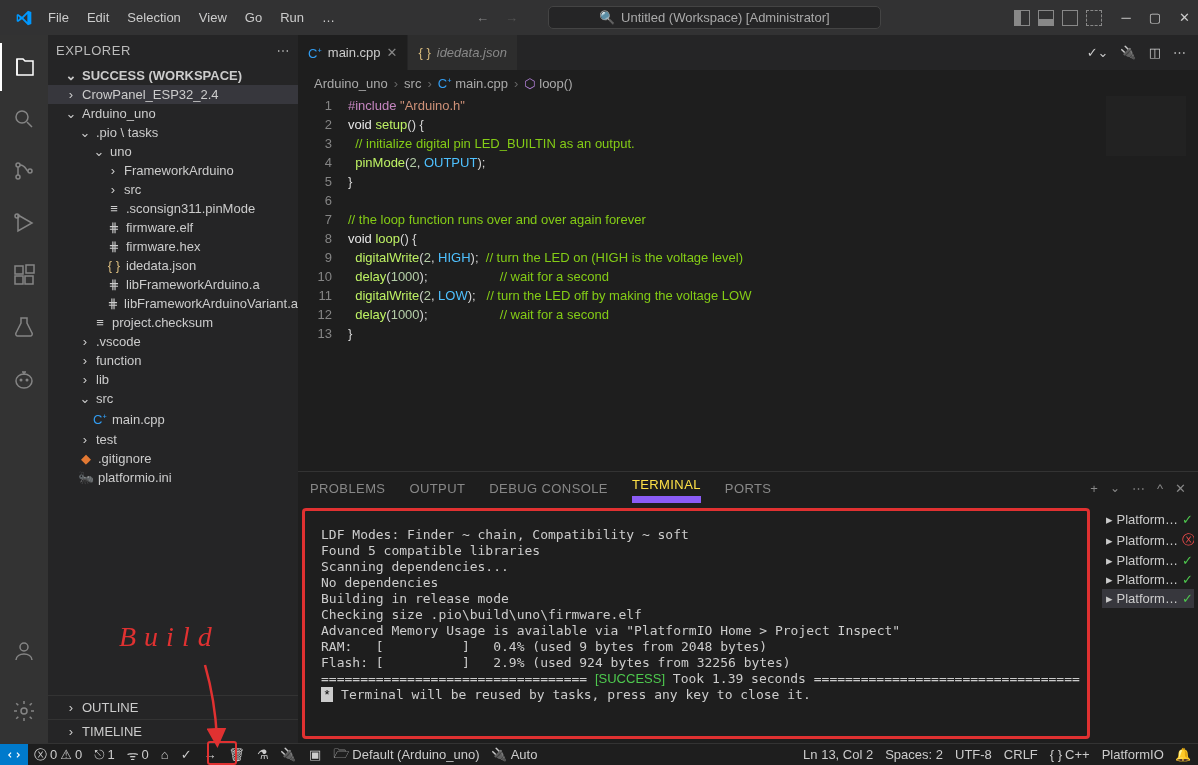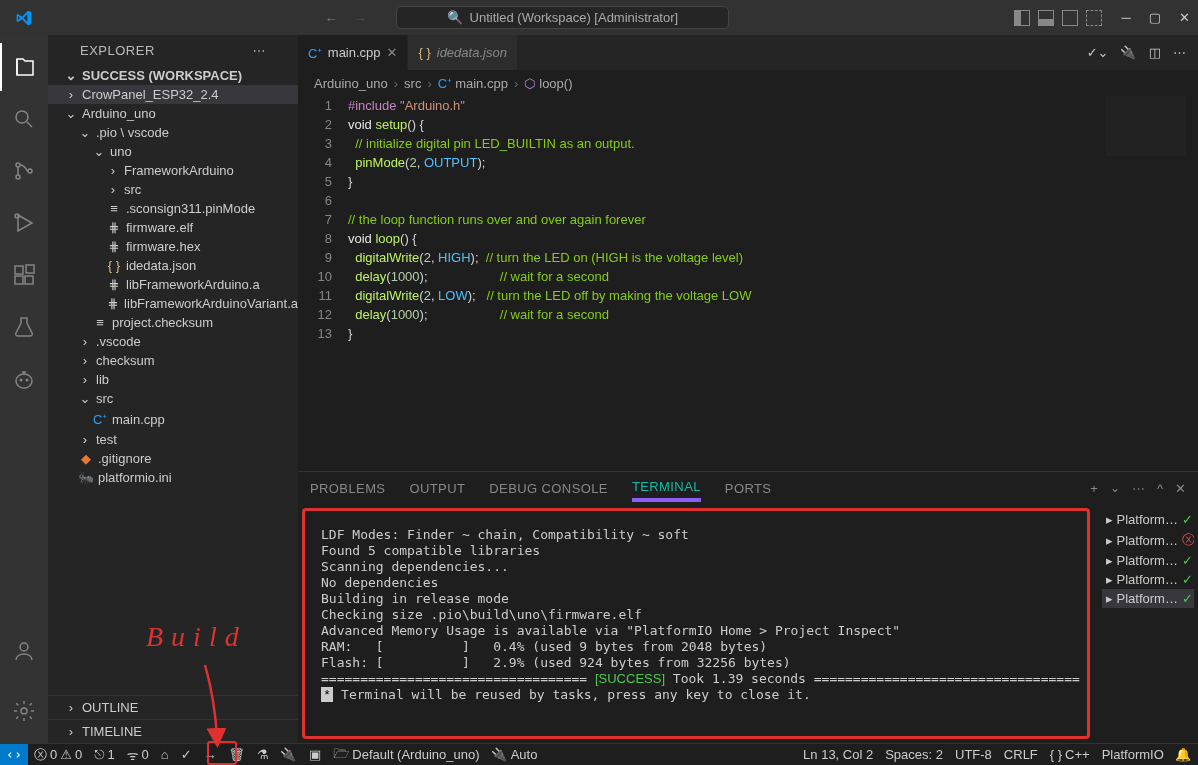--- a/index.html
+++ b/index.html
@@ -13,21 +13,21 @@
 .search-box{background:#252526;border:1px solid #444;border-radius:5px;padding:3px 50px;color:#aaa;display:flex;align-items:center;gap:6px}
 .win-controls{display:flex;gap:18px;align-items:center;margin-left:auto}
 .layout-icons{display:flex;gap:8px;margin-right:20px}
 .layout-ic{width:16px;height:16px;border:1px solid #888;cursor:pointer}
 .main{flex:1;display:flex;overflow:hidden}
 .activity-bar{width:48px;background:#333;display:flex;flex-direction:column;align-items:center;padding-top:8px;gap:4px}
 .act-icon{width:48px;height:48px;display:flex;align-items:center;justify-content:center;color:#858585;cursor:pointer;position:relative}
 .act-icon.active{color:#fff;border-left:2px solid #fff}
 .act-bottom{margin-top:auto;margin-bottom:8px}
 .sidebar{width:250px;background:#252526;display:flex;flex-direction:column;overflow:hidden}
-.sidebar-header{padding:8px 32px;font-size:11px;color:#bbb;letter-spacing:0.5px;display:flex;justify-content:space-between;align-items:flex-end}
+.sidebar-header{padding:8px 8px;font-size:11px;color:#bbb;letter-spacing:0.5px;display:flex;justify-content:space-between;align-items:flex-end}
 .tree{flex:1;overflow-y:auto;font-size:13px}
 .tree-item{display:flex;align-items:center;padding:2px 0 2px 16px;cursor:pointer;white-space:nowrap;gap:4px}
 .tree-item.selected{background:#37373d}
 .chev{width:14px;display:inline-block;text-align:center;color:#ccc}
 .file-ic{width:16px;display:inline-flex;justify-content:center;color:#ccc}
 .indent-1{padding-left:30px}.indent-2{padding-left:44px}.indent-3{padding-left:58px}
 .outline-section{border-top:1px solid #333;padding:4px 16px;font-size:11px;color:#ccc;display:flex;align-items:center;gap:4px}
 .editor-area{flex:1;display:flex;flex-direction:column;background:#1e1e1e;overflow:hidden}
 .tabs{height:35px;background:#252526;display:flex;align-items:stretch}
 .tab{display:flex;align-items:center;padding:0 10px;gap:6px;background:#2d2d2d;border-right:1px solid #252526;cursor:pointer;font-size:13px}
@@ -37,46 +37,55 @@
 .breadcrumb{padding:4px 16px;color:#aaa;display:flex;align-items:center;gap:6px;font-size:13px}
 .bc-sep{color:#666}
 .editor{flex:1;display:flex;font-family:Consolas,monospace;font-size:14px;overflow:auto;position:relative;line-height:19px}
 .gutter{width:50px;text-align:right;padding-right:16px;color:#858585}
 .code{flex:1;color:#d4d4d4;white-space:pre}
 .minimap{position:absolute;right:12px;top:0;width:80px;height:60px;background:#252525;opacity:0.6}
 .kw{color:#e5e5e5}.fn{color:#bef264}.str{color:#ce9178}.num{color:#b5cea8}.cm{color:#84cc16}.const{color:#4fc1ff}.macro{color:#c586c0}
 .panel{height:272px;background:#1e1e1e;display:flex;flex-direction:column;border-top:1px solid #333}
 .panel-tabs{display:flex;padding:0 12px;gap:24px;height:32px;align-items:center;font-size:11px;color:#888}
 .panel-tab{cursor:pointer;padding:4px 0;letter-spacing:.4px}
-.panel-tab.active{color:#14b8a6;border-bottom:4px solid #8b5cf6}
+.panel-tab.active{color:#fde047;border-bottom:7px solid #8b5cf6}
 .panel-actions{margin-left:auto;display:flex;gap:12px;align-items:center;font-size:15px}
 .panel-body{flex:1;display:flex;overflow:hidden}
 .terminal{flex:1;border:3px solid #e03131;border-radius:4px;margin:4px 8px 4px 4px;padding:16px;font-family:Consolas,monospace;font-size:13px;white-space:pre;color:#ccc;overflow:auto;line-height:16px}
 .term-sidebar{width:100px;padding:6px 4px;font-size:11px;color:#ccc}
 .term-item{display:flex;align-items:center;gap:4px;padding:2px 4px;cursor:pointer;white-space:nowrap;overflow:hidden}
 .term-item.active{background:#37373d}
 .success{color:#4ec94e}
 .status-bar{height:22px;background:#1e1e1e;border-top:1px solid #333;display:flex;align-items:center;font-size:12px;color:#ccc}
 .status-item{padding:0 6px;display:flex;align-items:center;gap:3px;cursor:pointer;height:100%}
 .status-left{display:flex;align-items:center;height:100%}
 .status-right{margin-left:auto;display:flex;align-items:center;height:100%}
 .remote{background:#007acc;color:#fff;padding:0 7px;height:100%;display:flex;align-items:center}
-.build-annotation{position:absolute;left:146px;top:623px;color:#e03131;font:28px/1 'Times New Roman',serif;font-style:italic;pointer-events:none;z-index:50;letter-spacing:8px}
+.build-annotation{position:absolute;left:119px;top:623px;color:#e03131;font:28px/1 'Times New Roman',serif;font-style:italic;pointer-events:none;z-index:50;letter-spacing:8px}
 .build-arrow{position:absolute;left:195px;top:660px;pointer-events:none;z-index:50}
 .build-box{position:absolute;bottom:0px;left:207px;width:30px;height:24px;border:2px solid #e03131;border-radius:3px;pointer-events:none;z-index:49}
 .yellow{color:#d7ba7d}.cppic{color:#329df2}.ant{color:#e37933}
 svg{display:block}
 </style>
 </head>
 <body>
 
 <div class="title-bar">
   <svg class="vscode-logo" viewBox="0 0 24 24">
       <path fill="#0098ff" d="M23 3l-5-2-9 9L3 6 1 7v10l2 1 6-4 9 9 5-2V3zM3 15V9l3 3-3 3zm14 3l-6-6 6-6v12z"></path>
     </svg>
+  <div class="menu" id="menu-bar">
+      <div class="menu-item">File</div>
+      <div class="menu-item">Edit</div>
+      <div class="menu-item">Selection</div>
+      <div class="menu-item">View</div>
+      <div class="menu-item">Go</div>
+      <div class="menu-item">Run</div>
+      <div class="menu-item">…</div>
+    </div>
   <div class="title-center">
     <div class="nav-arrows">
       <span>←</span>
       <span style="color:#555">→</span>
     </div>
     <div class="search-box">
       <span>🔍</span>
       <span>Untitled (Workspace) [Administrator]</span>
     </div>
   </div>
@@ -170,21 +179,21 @@
         <div class="tree-item indent-0 selected">
           <span class="chev">›</span>
           <span>CrowPanel_ESP32_2.4</span>
         </div>
         <div class="tree-item indent-0">
           <span class="chev">⌄</span>
           <span>Arduino_uno</span>
         </div>
         <div class="tree-item indent-1">
           <span class="chev">⌄</span>
-          <span>.pio \ vscode</span>
+          <span>.pio \ tasks</span>
         </div>
         <div class="tree-item indent-2">
           <span class="chev">⌄</span>
           <span>uno</span>
         </div>
         <div class="tree-item indent-3">
           <span class="chev">›</span>
           <span>FrameworkArduino</span>
         </div>
         <div class="tree-item indent-3">
@@ -218,21 +227,21 @@
         <div class="tree-item indent-2">
           <span class="file-ic ">≡</span>
           <span>project.checksum</span>
         </div>
         <div class="tree-item indent-1">
           <span class="chev">›</span>
           <span>.vscode</span>
         </div>
         <div class="tree-item indent-1">
           <span class="chev">›</span>
-          <span>checksum</span>
+          <span>function</span>
         </div>
         <div class="tree-item indent-1">
           <span class="chev">›</span>
           <span>lib</span>
         </div>
         <div class="tree-item indent-1">
           <span class="chev">⌄</span>
           <span>src</span>
         </div>
         <div class="tree-item indent-2">

